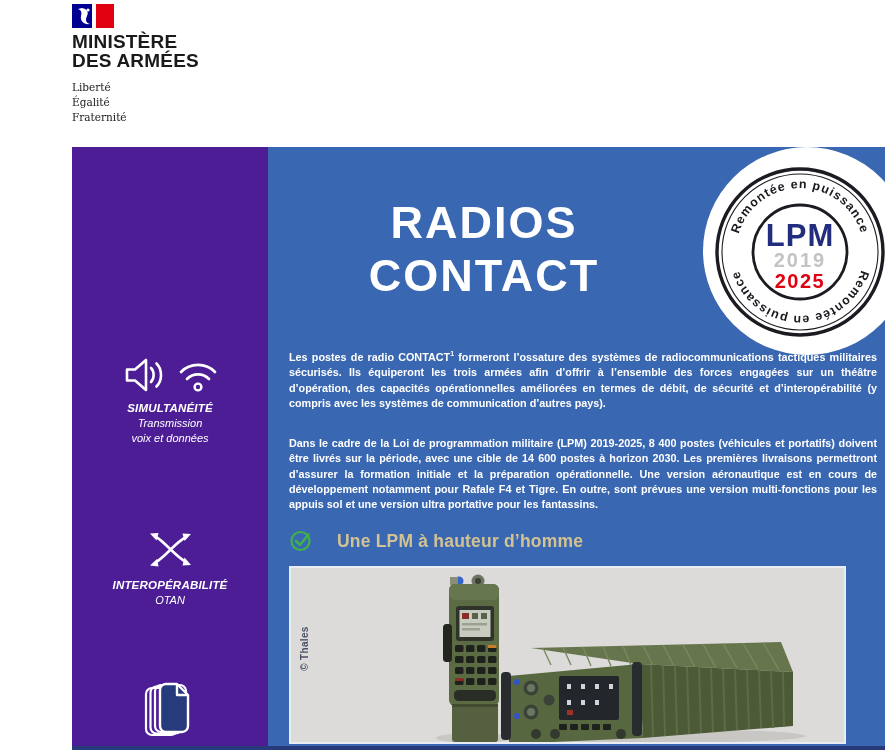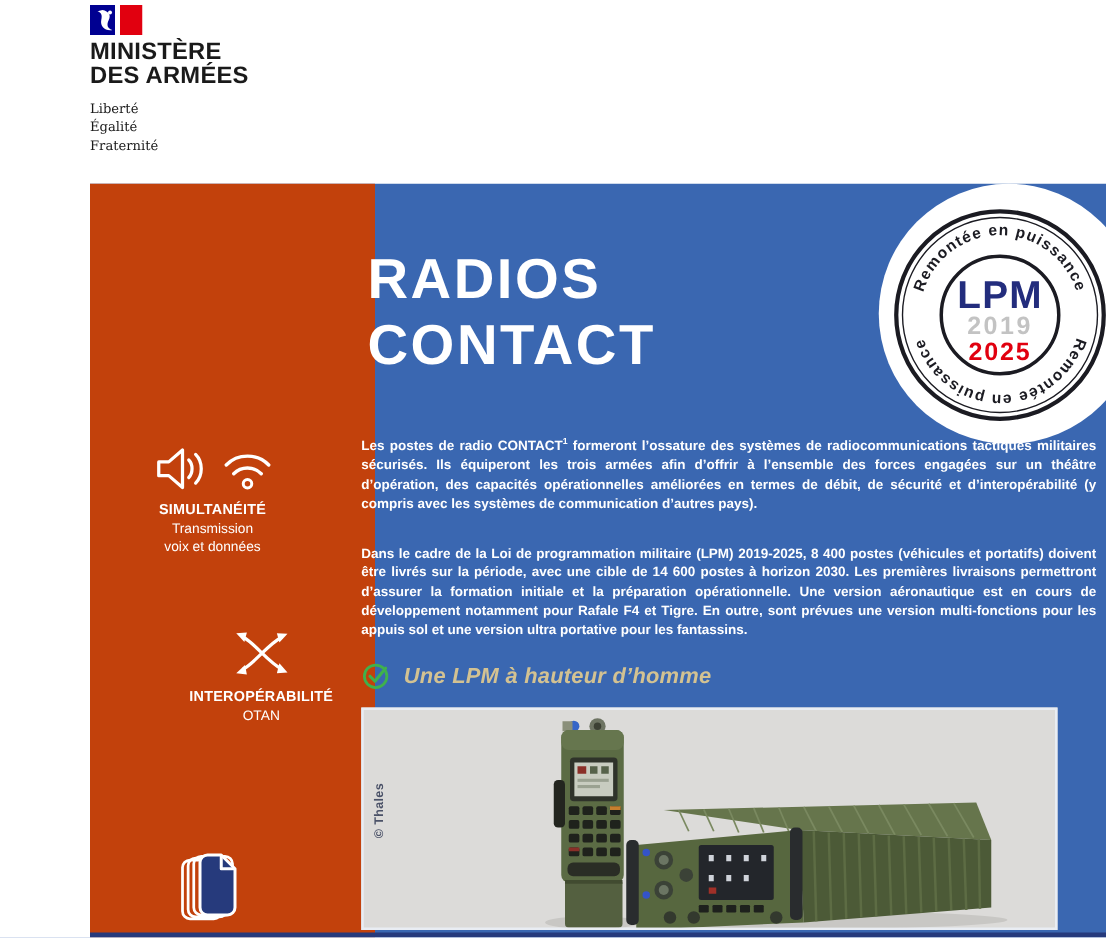--- a/index.html
+++ b/index.html
@@ -13,47 +13,47 @@
   .gov-logo { position:absolute; left:72px; top:4px; }
   .gov-flag { display:block; }
   .ministry-name { margin-top:4px; font-weight:bold; color:#1a1a1a;
     font-size:19px; line-height:19px; letter-spacing:.2px; }
   .motto { margin-top:10px; font-family:"DejaVu Serif", serif; 
     font-size:10.5px; line-height:15px; color:#1a1a1a; }
 
   
   .content { position:absolute; left:72px; top:147px; width:813px; height:603px;
     background:#3a67b1; }
-  .sidebar { position:absolute; left:0; top:0; width:228px; height:603px;
-    background:#c2410c; color:#ffffff; }
+  .sidebar { position:absolute; left:0; top:0; width:196px; height:603px;
+    background:#4c1d95; color:#ffffff;font-style:italic; }
   .side-item { position:absolute; left:0; width:196px; text-align:center; }
   .side-icons { display:flex; justify-content:center; align-items:flex-end; gap:10px; }
   .side-title { margin-top:7px; font-size:11.5px; font-weight:bold; letter-spacing:.2px; }
   .side-sub { margin-top:2px; font-size:11px; line-height:14.5px;text-align:center; }
 
   
   .hero-title { position:absolute; left:222px; top:49px; width:380px;
-    color:#ffffff; font-weight:bold; font-size:45px;
+    text-align:center; color:#ffffff; font-weight:bold; font-size:45px;
     line-height:53px; letter-spacing:2px; }
 
   
   .badge-circle { position:absolute; left:631px; top:0px; width:208px; height:208px;
     border-radius:50%; background:#ffffff; }
   .badge-stamp { position:absolute; left:640px; top:17px; }
 
   
   .body-copy { position:absolute; left:217px; top:203px; width:588px;
     color:#ffffff; font-size:10.8px; line-height:15.3px; font-weight:bold;
     text-align:justify; }
   .body-copy p + p { margin-top:25px; }
   .body-copy sup { font-size:7px; vertical-align:super; line-height:0; }
 
   
   .section-heading { position:absolute; left:217px; top:382px;
-    display:flex; align-items:center; gap:11px;font-style:italic; }
+    display:flex; align-items:flex-end; gap:25px; }
   .section-heading .txt { color:#d3c292; font-size:17.5px; font-weight:bold;
     letter-spacing:.2px; }
 
   
   .photo-box { position:absolute; left:217px; top:419px; width:557px; height:178px;
     background:#dcdbd9; border:2px solid #e9edf3; }
   .photo-credit { position:absolute; left:-27px; top:75px; width:80px;
     transform:rotate(-90deg); font-size:10px; font-weight:bold; color:#4b5268;
     letter-spacing:.3px; text-align:center; }
   .bottom-strip { position:absolute; left:0; top:599px; width:813px; height:4px;
@@ -100,21 +100,21 @@
             <circle cx="20" cy="28" r="3.4" fill="none" stroke="#ffffff" stroke-width="2.4"></circle>
           </svg>
         </div>
         <div class="side-title">SIMULTANÉITÉ</div>
         <div class="side-sub">
           <div>Transmission</div>
           <div>voix et données</div>
         </div>
       </div>
 
-      <div class="side-item" style="top:352px;margin-left:39px;">
+      <div class="side-item" style="top:379px;">
         <div class="side-icons">
           <svg width="52" height="46" viewBox="0 0 52 46">
             <path d="M12 36 C20 32 32 16 42 11" fill="none" stroke="#ffffff" stroke-width="2.6" stroke-linecap="round"></path>
             <path d="M12 11 C20 15 32 31 42 36" fill="none" stroke="#ffffff" stroke-width="2.6" stroke-linecap="round"></path>
             <path d="M47 8 L40.5 15 L38.5 7.5 Z" fill="#ffffff"></path>
             <path d="M47 39 L38.5 39.5 L40.5 31.5 Z" fill="#ffffff"></path>
             <path d="M6 39.5 L13 33 L14.5 40.5 Z" fill="#ffffff"></path>
             <path d="M6 7.5 L14.5 7 L12.5 14.5 Z" fill="#ffffff"></path>
           </svg>
         </div>

